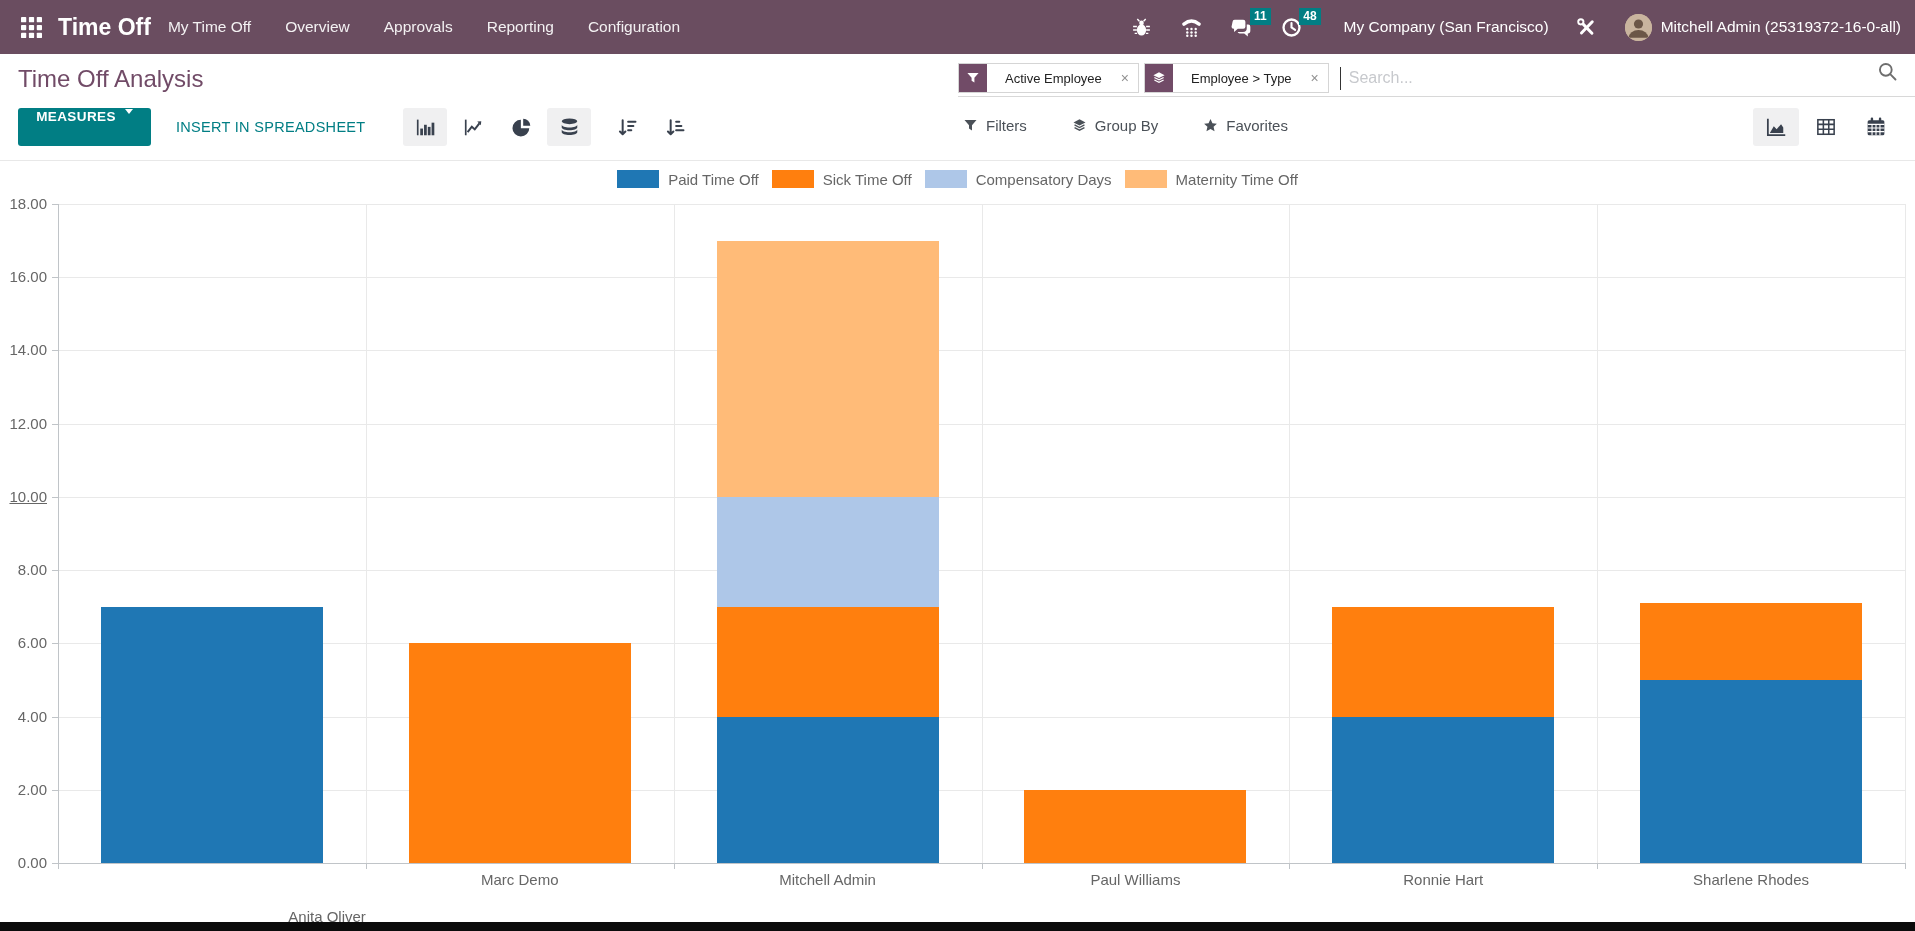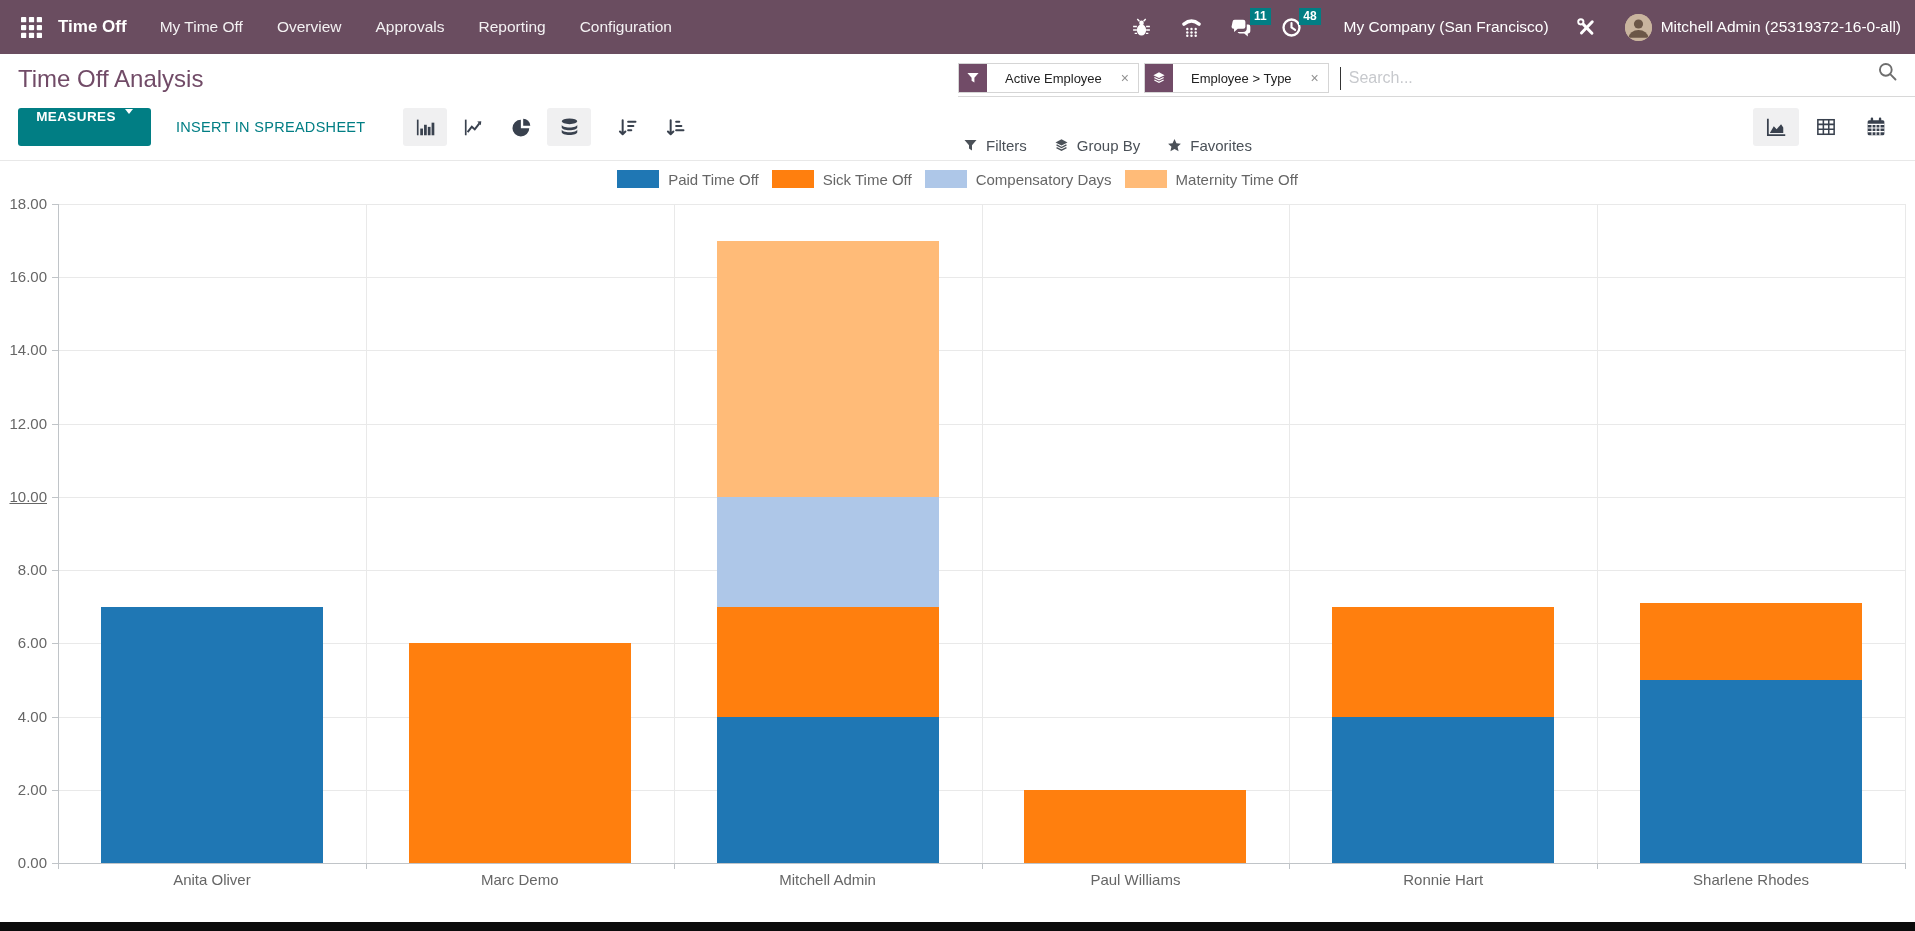--- a/index.html
+++ b/index.html
@@ -5,21 +5,21 @@
   html,body{margin:0;padding:0;overflow:hidden;background:#fff;}
   *{box-sizing:border-box;}
   .screen{position:relative;width:1915px;height:931px;background:#fff;
           font-family:"Liberation Sans",sans-serif;overflow:hidden;}
 
   
   .navbar{position:absolute;top:0;left:0;width:100%;height:54px;background:#6A4D60;
           display:flex;align-items:center;padding:0 14px;color:#fff;}
   .apps-btn{width:34px;height:34px;background:none;border:none;display:flex;align-items:center;
             justify-content:center;cursor:pointer;padding:0;}
-  .app-name{font-size:17px;font-weight:700;margin:0 16px 0 10px;white-space:nowrap;}
+  .app-name{font-size:23px;font-weight:700;margin:0 0 0 10px;white-space:nowrap;}
   .nav-menu{display:flex;height:54px;align-items:center;}
   .nav-item{padding:0 17px;font-size:15.5px;color:rgba(255,255,255,.92);line-height:54px;cursor:pointer;white-space:nowrap;}
   .nav-right{margin-left:auto;display:flex;align-items:center;gap:26px;}
   .nav-icon{position:relative;width:24px;height:24px;background:none;border:none;padding:0;color:#fff;cursor:pointer;
             display:flex;align-items:center;justify-content:center;}
   .nav-icon svg{width:21px;height:21px;}
   .nav-badge{position:absolute;top:-7px;right:-17px;background:#017E84;color:#fff;font-size:12px;
              font-weight:700;padding:1px 4px;line-height:15px;}
   .nav-company{font-size:15.5px;margin-left:14px;white-space:nowrap;cursor:pointer;}
   .nav-user{display:flex;align-items:center;gap:9px;cursor:pointer;}
@@ -48,21 +48,21 @@
   .caret-down{width:0;height:0;border-left:4.5px solid transparent;border-right:4.5px solid transparent;
               border-top:5.5px solid #fff;}
   .insert-btn{position:absolute;left:170px;top:54px;height:38px;background:none;border:none;color:#017E84;
               font-family:inherit;font-size:14.5px;font-weight:500;letter-spacing:.3px;cursor:pointer;}
   .viz-group{position:absolute;left:403px;top:54px;display:flex;gap:4px;}
   .viz-btn{width:44px;height:38px;background:none;border:none;border-radius:3px;color:#39414e;cursor:pointer;
            display:flex;align-items:center;justify-content:center;padding:0;}
   .viz-btn.active{background:#f0f0f1;}
   .viz-btn svg{width:21px;height:21px;}
   .sort-gap{width:6px;}
-  .search-opts{position:absolute;left:963px;top:72px;height:38px;display:flex;align-items:center;gap:27px;}
+  .search-opts{position:absolute;left:963px;top:52px;height:38px;display:flex;align-items:center;gap:45px;}
   .opt-btn{display:flex;align-items:center;gap:8px;background:none;border:none;color:#4b5158;font-family:inherit;
            font-size:15px;font-weight:500;cursor:pointer;padding:0;}
   .opt-btn svg{width:15px;height:15px;}
   .view-switcher{position:absolute;right:16px;top:54px;display:flex;gap:4px;}
   .view-btn{width:46px;height:38px;background:none;border:none;border-radius:3px;color:#39414e;cursor:pointer;
             display:flex;align-items:center;justify-content:center;padding:0;}
   .view-btn.active{background:#f0f0f1;}
   .view-btn svg{width:22px;height:22px;}
 
   
@@ -360,21 +360,21 @@
       <div class="xtick" style="left: 673.667px; top: 863px;"></div>
       <div class="gridline-v" style="left: 981.5px; top: 204px; height: 659px;"></div>
       <div class="xtick" style="left: 981.5px; top: 863px;"></div>
       <div class="gridline-v" style="left: 1289.33px; top: 204px; height: 659px;"></div>
       <div class="xtick" style="left: 1289.33px; top: 863px;"></div>
       <div class="gridline-v" style="left: 1597.17px; top: 204px; height: 659px;"></div>
       <div class="xtick" style="left: 1597.17px; top: 863px;"></div>
       <div class="gridline-v" style="left: 1905px; top: 204px; height: 659px;"></div>
       <div class="xtick" style="left: 1905px; top: 863px;"></div>
       <div class="seg" style="left: 100.917px; top: 606.722px; width: 222px; height: 256.278px; background: rgb(31, 119, 180);"></div>
-      <div class="xlab" style="left: 58px; top: 871px; width: 307.833px;">Anita Oliver</div>
+      <div class="xlab" style="left: 58px; top: 908px; width: 307.833px; text-align: right;">Anita Oliver</div>
       <div class="seg" style="left: 408.75px; top: 643.333px; width: 222px; height: 219.667px; background: rgb(255, 127, 14);"></div>
       <div class="xlab" style="left: 365.833px; top: 871px; width: 307.833px;">Marc Demo</div>
       <div class="seg" style="left: 716.583px; top: 716.556px; width: 222px; height: 146.444px; background: rgb(31, 119, 180);"></div>
       <div class="seg" style="left: 716.583px; top: 606.722px; width: 222px; height: 109.833px; background: rgb(255, 127, 14);"></div>
       <div class="seg" style="left: 716.583px; top: 496.889px; width: 222px; height: 109.833px; background: rgb(174, 199, 232);"></div>
       <div class="seg" style="left: 716.583px; top: 240.611px; width: 222px; height: 256.278px; background: rgb(255, 187, 120);"></div>
       <div class="xlab" style="left: 673.667px; top: 871px; width: 307.833px;">Mitchell Admin</div>
       <div class="seg" style="left: 1024.42px; top: 789.778px; width: 222px; height: 73.2222px; background: rgb(255, 127, 14);"></div>
       <div class="xlab" style="left: 981.5px; top: 871px; width: 307.833px;">Paul Williams</div>
       <div class="seg" style="left: 1332.25px; top: 716.556px; width: 222px; height: 146.444px; background: rgb(31, 119, 180);"></div>

